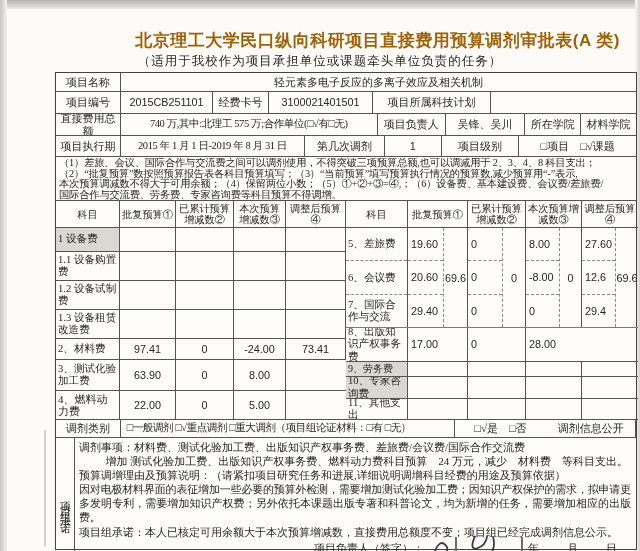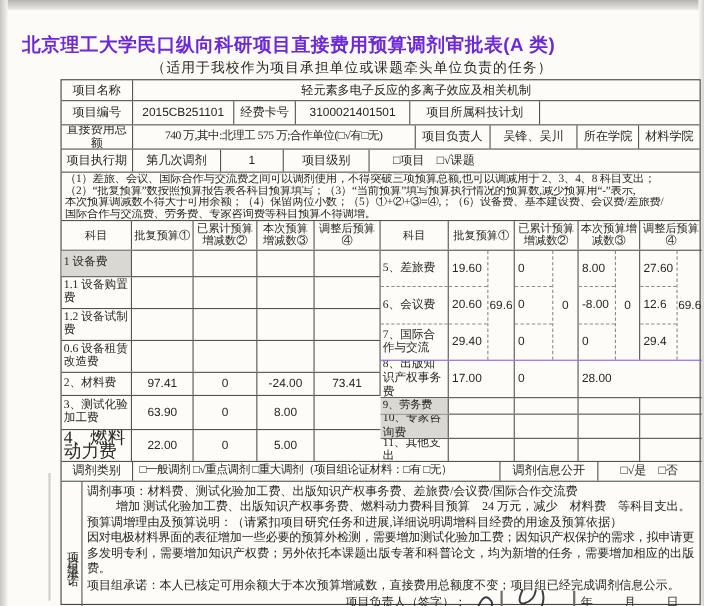--- a/index.html
+++ b/index.html
@@ -5,22 +5,22 @@
   *{margin:0;padding:0;box-sizing:border-box}
   html,body{width:640px;height:551px}
   body{position:relative;background:#f3f2ee;font-family:"Liberation Serif","DejaVu Serif",serif;color:#28261f;overflow:hidden}
   .paper{position:absolute;inset:0;background:#fcfbf7}
   .scan-top{position:absolute;top:0;left:0;right:0;height:9px;background:linear-gradient(#b5b4b0,#eceae6)}
   .scan-left{position:absolute;top:0;left:0;bottom:0;width:7px;background:linear-gradient(90deg,#c6c5c1,#f5f4f0)}
   .scan-right{position:absolute;top:0;right:0;bottom:0;width:5px;background:linear-gradient(270deg,#d5d4d0,#f9f8f4)}
   .fold-line{position:absolute;left:44px;top:430px;width:2px;height:116px;background:rgba(110,108,100,.30)}
   .sig-tick{position:absolute;width:1.5px;height:14px;top:537px;background:#6e6c66}
 
-  .title{position:absolute;top:29px;left:20px;width:600px;text-align:left;font-weight:bold;font-size:17px;
-         font-family:"Liberation Sans","DejaVu Sans",sans-serif;letter-spacing:.5px;color:#6d28d9}
+  .title{position:absolute;top:29px;left:20px;width:600px;text-align:right;font-weight:bold;font-size:17px;
+         font-family:"Liberation Sans","DejaVu Sans",sans-serif;letter-spacing:.5px;color:#a16207}
   .subtitle{position:absolute;top:53px;left:20px;width:600px;text-align:center;font-size:12.5px;letter-spacing:1px}
 
   .form{position:absolute;left:55px;top:72px;width:582px;height:478px;border:1.6px solid #45433d;background:#fdfcf9}
   .row{display:flex;border-bottom:1px solid #56544d}
   .cell{border-right:1px solid #56544d;display:flex;align-items:center;justify-content:center;
         text-align:center;font-size:11px;line-height:12.5px;overflow:hidden;padding:0 2px}
   .cell.last{border-right:none}
   .cell.lbl-left{justify-content:flex-start;text-align:left}
   .num{font-family:"Liberation Sans","DejaVu Sans",sans-serif;font-size:10.8px}
   .tight{font-size:10.5px;letter-spacing:-.4px;white-space:nowrap}
@@ -88,20 +88,21 @@
     <div class="cell" style="width:65px">直接费用总额</div>
     <div class="cell tight" style="width:258px">740 万,其中:北理工 575 万;合作单位(□√有□无)</div>
     <div class="cell" style="width:68px">项目负责人</div>
     <div class="cell" style="width:80px">吴锋、吴川</div>
     <div class="cell" style="width:56px">所在学院</div>
     <div class="cell last" style="width:55px">材料学院</div>
   </div>
 
   <div class="row" style="height:21px">
     <div class="cell" style="width:65px">项目执行期</div>
+    <div class="cell tight" style="width:185px">2015 年 1 月 1 日-2019 年 8 月 31 日</div>
     <div class="cell" style="width:80px">第几次调剂</div>
     <div class="cell num" style="width:57px">1</div>
     <div class="cell" style="width:78px">项目级别</div>
     <div class="cell last" style="width:117px">□项目　□√课题</div>
   </div>
 
   <div class="notes">
     <div>（1）差旅、会议、国际合作与交流费之间可以调剂使用，不得突破三项预算总额,也可以调减用于 2、3、4、8 科目支出；</div>
     <div>（2）“批复预算”数按照预算报告表各科目预算填写；（3）“当前预算”填写预算执行情况的预算数,减少预算用“-”表示,</div>
     <div>本次预算调减数不得大于可用余额；（4）保留两位小数；（5）①+②+③=④,；（6）设备费、基本建设费、会议费/差旅费/</div>
@@ -134,41 +135,41 @@
         <div class="cell num" style="width:60px"></div>
       </div>
       <div class="row" style="height:29px">
         <div class="cell lbl-left" style="width:64px;font-size:10.6px">1.2 设备试制费</div>
         <div class="cell num" style="width:56px"></div>
         <div class="cell num" style="width:58px"></div>
         <div class="cell num" style="width:52px"></div>
         <div class="cell num" style="width:60px"></div>
       </div>
       <div class="row" style="height:29px">
-        <div class="cell lbl-left" style="width:64px;font-size:10.6px">0.6 设备租赁改造费</div>
+        <div class="cell lbl-left" style="width:64px;font-size:10.6px">1.3 设备租赁改造费</div>
         <div class="cell num" style="width:56px"></div>
         <div class="cell num" style="width:58px"></div>
         <div class="cell num" style="width:52px"></div>
         <div class="cell num" style="width:60px"></div>
       </div>
       <div class="row" style="height:21px">
         <div class="cell lbl-left" style="width:64px;font-size:10.6px">2、材料费</div>
         <div class="cell num" style="width:56px">97.41</div>
         <div class="cell num" style="width:58px">0</div>
         <div class="cell num" style="width:52px">-24.00</div>
         <div class="cell num" style="width:60px">73.41</div>
       </div>
       <div class="row" style="height:31px">
         <div class="cell lbl-left" style="width:64px;font-size:10.6px">3、测试化验加工费</div>
         <div class="cell num" style="width:56px">63.90</div>
         <div class="cell num" style="width:58px">0</div>
         <div class="cell num" style="width:52px">8.00</div>
       </div>
       <div class="row" style="height:29px">
-        <div class="cell lbl-left" style="width:64px;font-size:16px">4、燃料动力费</div>
+        <div class="cell lbl-left" style="width:64px;font-size:11px">4、燃料动力费</div>
         <div class="cell num" style="width:56px">22.00</div>
         <div class="cell num" style="width:58px">0</div>
         <div class="cell num" style="width:52px">5.00</div>
       </div>
     </div>
 
     <div class="bhalf-r">
       <div class="row bhead" style="height:27px">
         <div class="cell" style="width:62px">科目</div>
         <div class="cell" style="width:60px">批复预算①</div>
@@ -243,22 +244,22 @@
         <div class="cell num" style="width:58px"></div>
         <div class="cell num" style="width:56px"></div>
         <div class="cell num last" style="width:56px"></div>
       </div>
     </div>
   </div>
 
   <div class="row" style="height:18px">
     <div class="cell" style="width:65px">调剂类别</div>
     <div class="cell lbl-left tight" style="width:335px;padding-left:6px">□一般调剂 □√重点调剂 □重大调剂（项目组论证材料：□有 □无）</div>
+    <div class="cell last" style="width:92px">□√是　□否</div>
     <div class="cell" style="width:90px">调剂信息公开</div>
-    <div class="cell last" style="width:92px">□√是　□否</div>
   </div>
 
   <div class="row commit">
     <div class="side">项目组承诺</div>
     <div class="cbody">
       <div>调剂事项：材料费、测试化验加工费、出版知识产权事务费、差旅费/会议费/国际合作交流费</div>
       <div class="indent">增加 测试化验加工费、出版知识产权事务费、燃料动力费科目预算　24 万元，减少　材料费　等科目支出。</div>
       <div>预算调增理由及预算说明：（请紧扣项目研究任务和进展,详细说明调增科目经费的用途及预算依据）</div>
       <div class="just">因对电极材料界面的表征增加一些必要的预算外检测，需要增加测试化验加工费；因知识产权保护的需求，拟申请更多发明专利，需要增加知识产权费；另外依托本课题出版专著和科普论文，均为新增的任务，需要增加相应的出版费。</div>
       <div>项目组承诺：本人已核定可用余额大于本次预算增减数，直接费用总额度不变；项目组已经完成调剂信息公示。</div>

